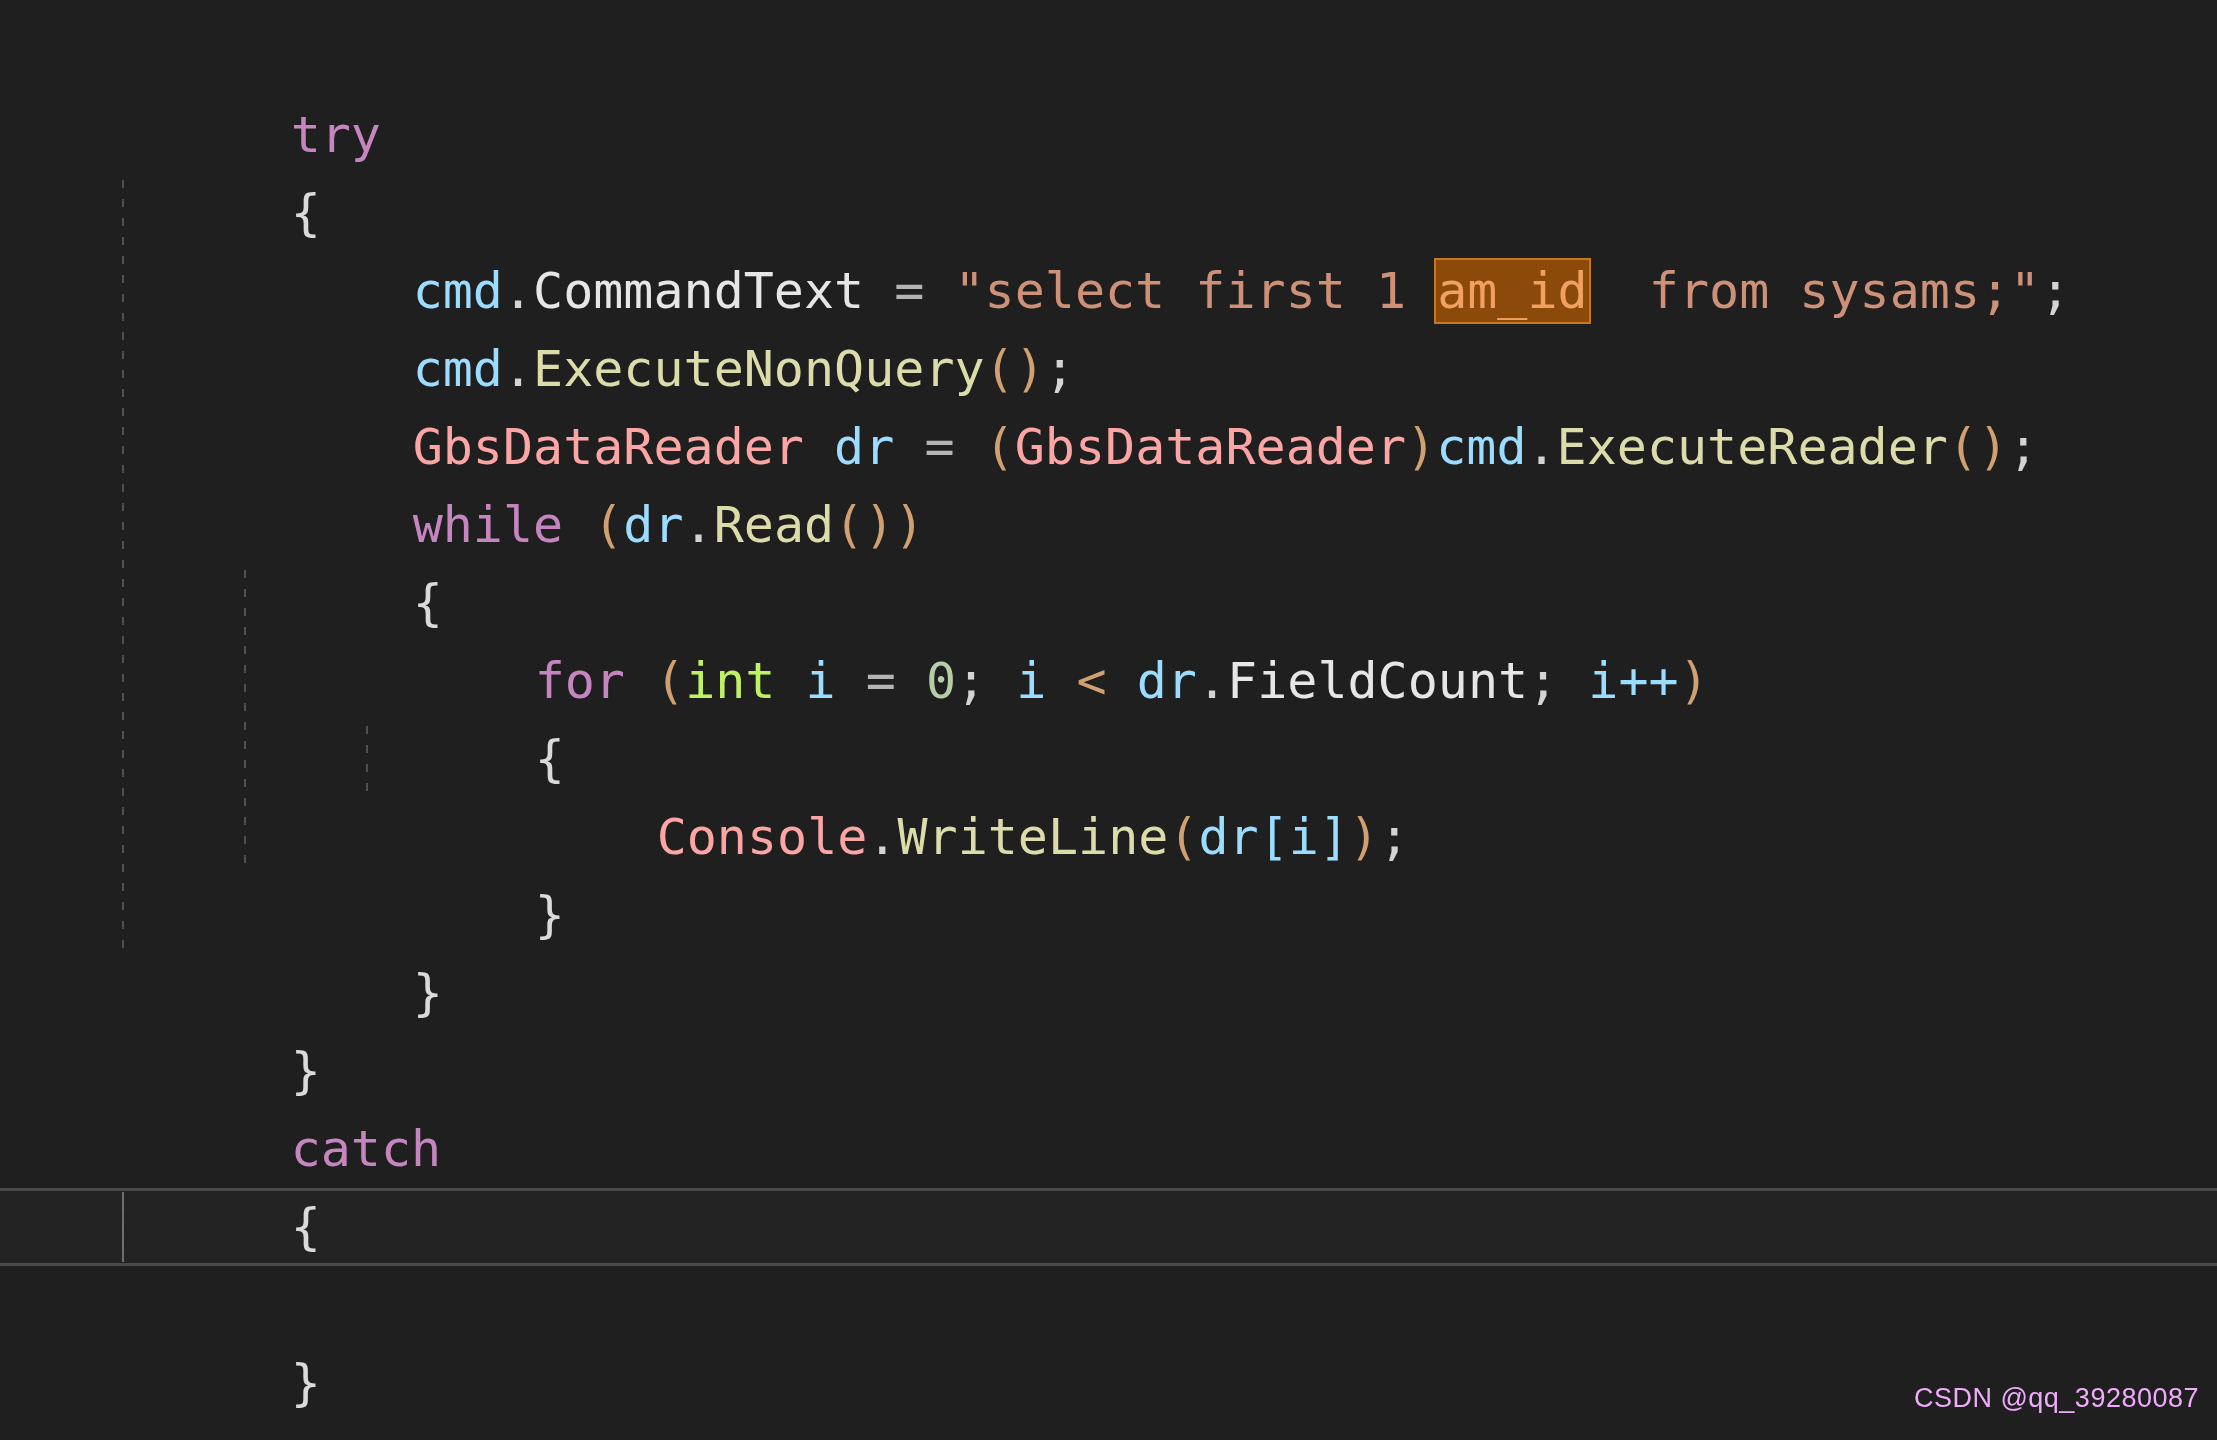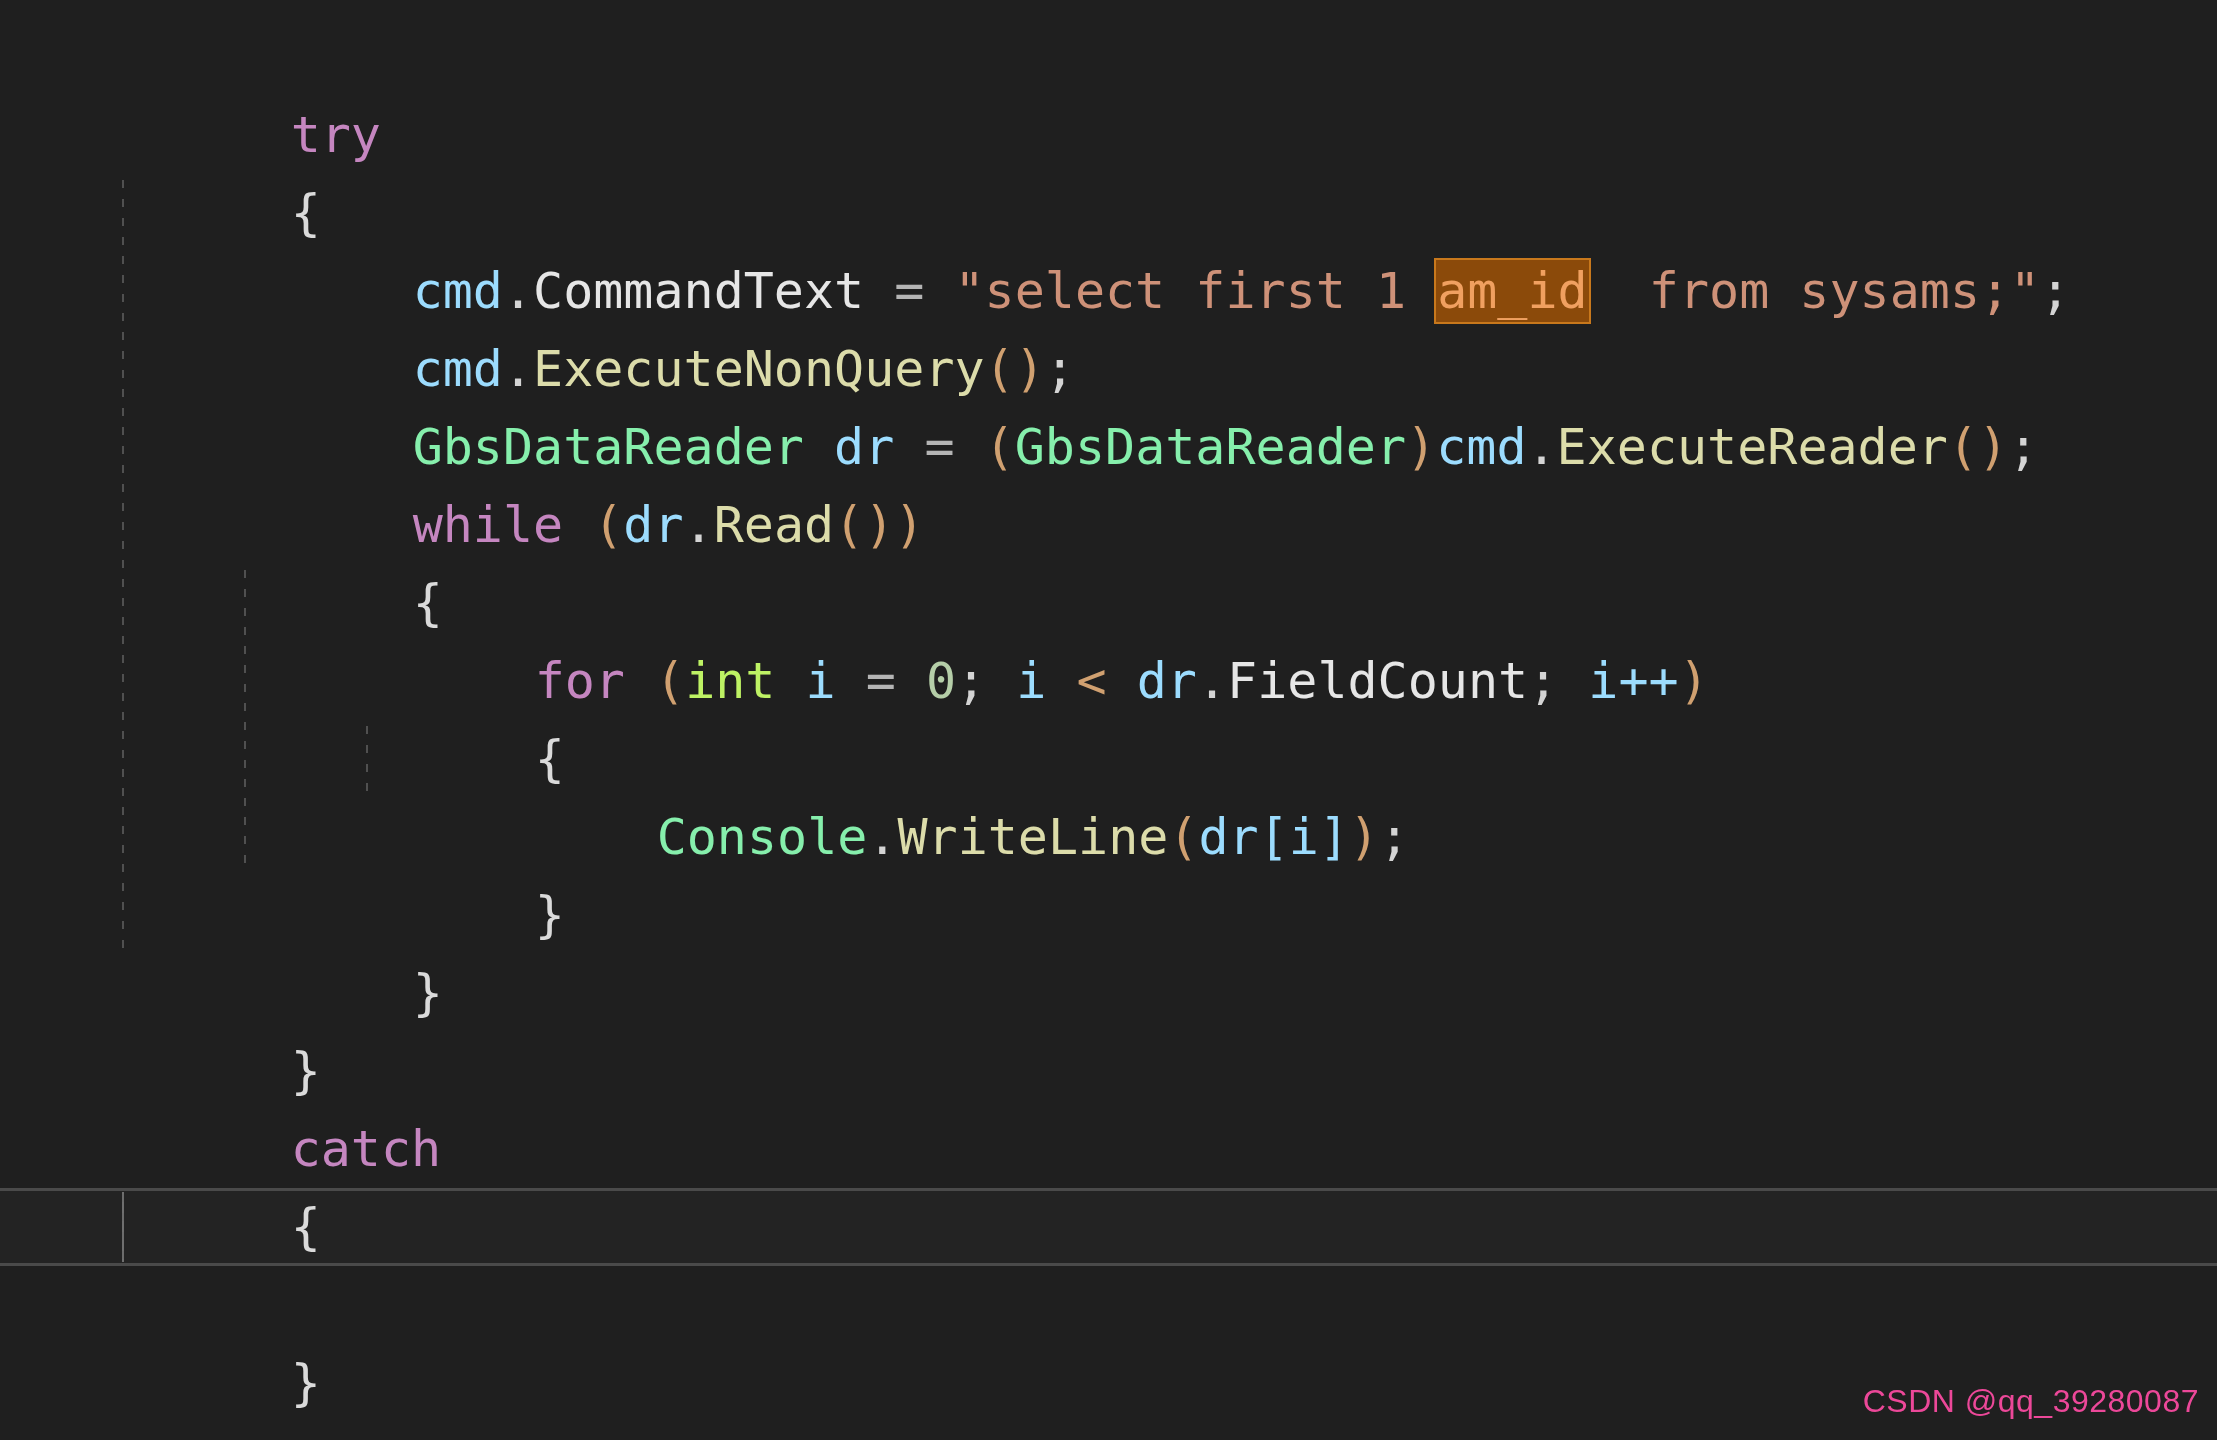--- a/index.html
+++ b/index.html
@@ -47,21 +47,21 @@
   .code-text {
     position: relative;
     display: inline-block;
     white-space: pre;
     padding-left: 110px;
   }
 
   
   .tk-keyword   { color: #c586c0; }   
   .tk-type      { color: #bef264; }   
-  .tk-class     { color: #86efac; }   
+  .tk-class     { color: #fca5a5; }   
   .tk-local     { color: #9cdcfe; }   
   .tk-member    { color: #dcdcaa; }   
   .tk-prop      { color: #e6e6e6; }   
   .tk-string    { color: #ce9178; }   
   .tk-number    { color: #b5cea8; }   
   .tk-punct     { color: #d4d4d4; }
   .tk-brace     { color: #dadada; }
   .tk-paren     { color: #d0a070; }
   .tk-op        { color: #b4b4b4; }
 
@@ -100,24 +100,24 @@
   .current-line-gutter-edge {
     position: absolute;
     width: 2px;
     background: #6f6f6f;
   }
 
   
   .watermark {
     position: absolute;
     right: 18px;
-    bottom: 20px;
+    bottom: 26px;
     font-family: "Liberation Sans", sans-serif;
-    font-size: 32px;
-    color: #ec4899;
+    font-size: 27px;
+    color: #f0abfc;
     letter-spacing: .5px;
     white-space: nowrap;
   }
 </style>
 </head>
 <body>
 
 <div id="editor" style="background: rgb(31, 31, 31);">
 
   <div class="current-line" style="top: 1188px; height: 78px; background: rgb(35, 35, 35); border-top-color: rgb(74, 74, 74); border-bottom-color: rgb(74, 74, 74);"></div>

